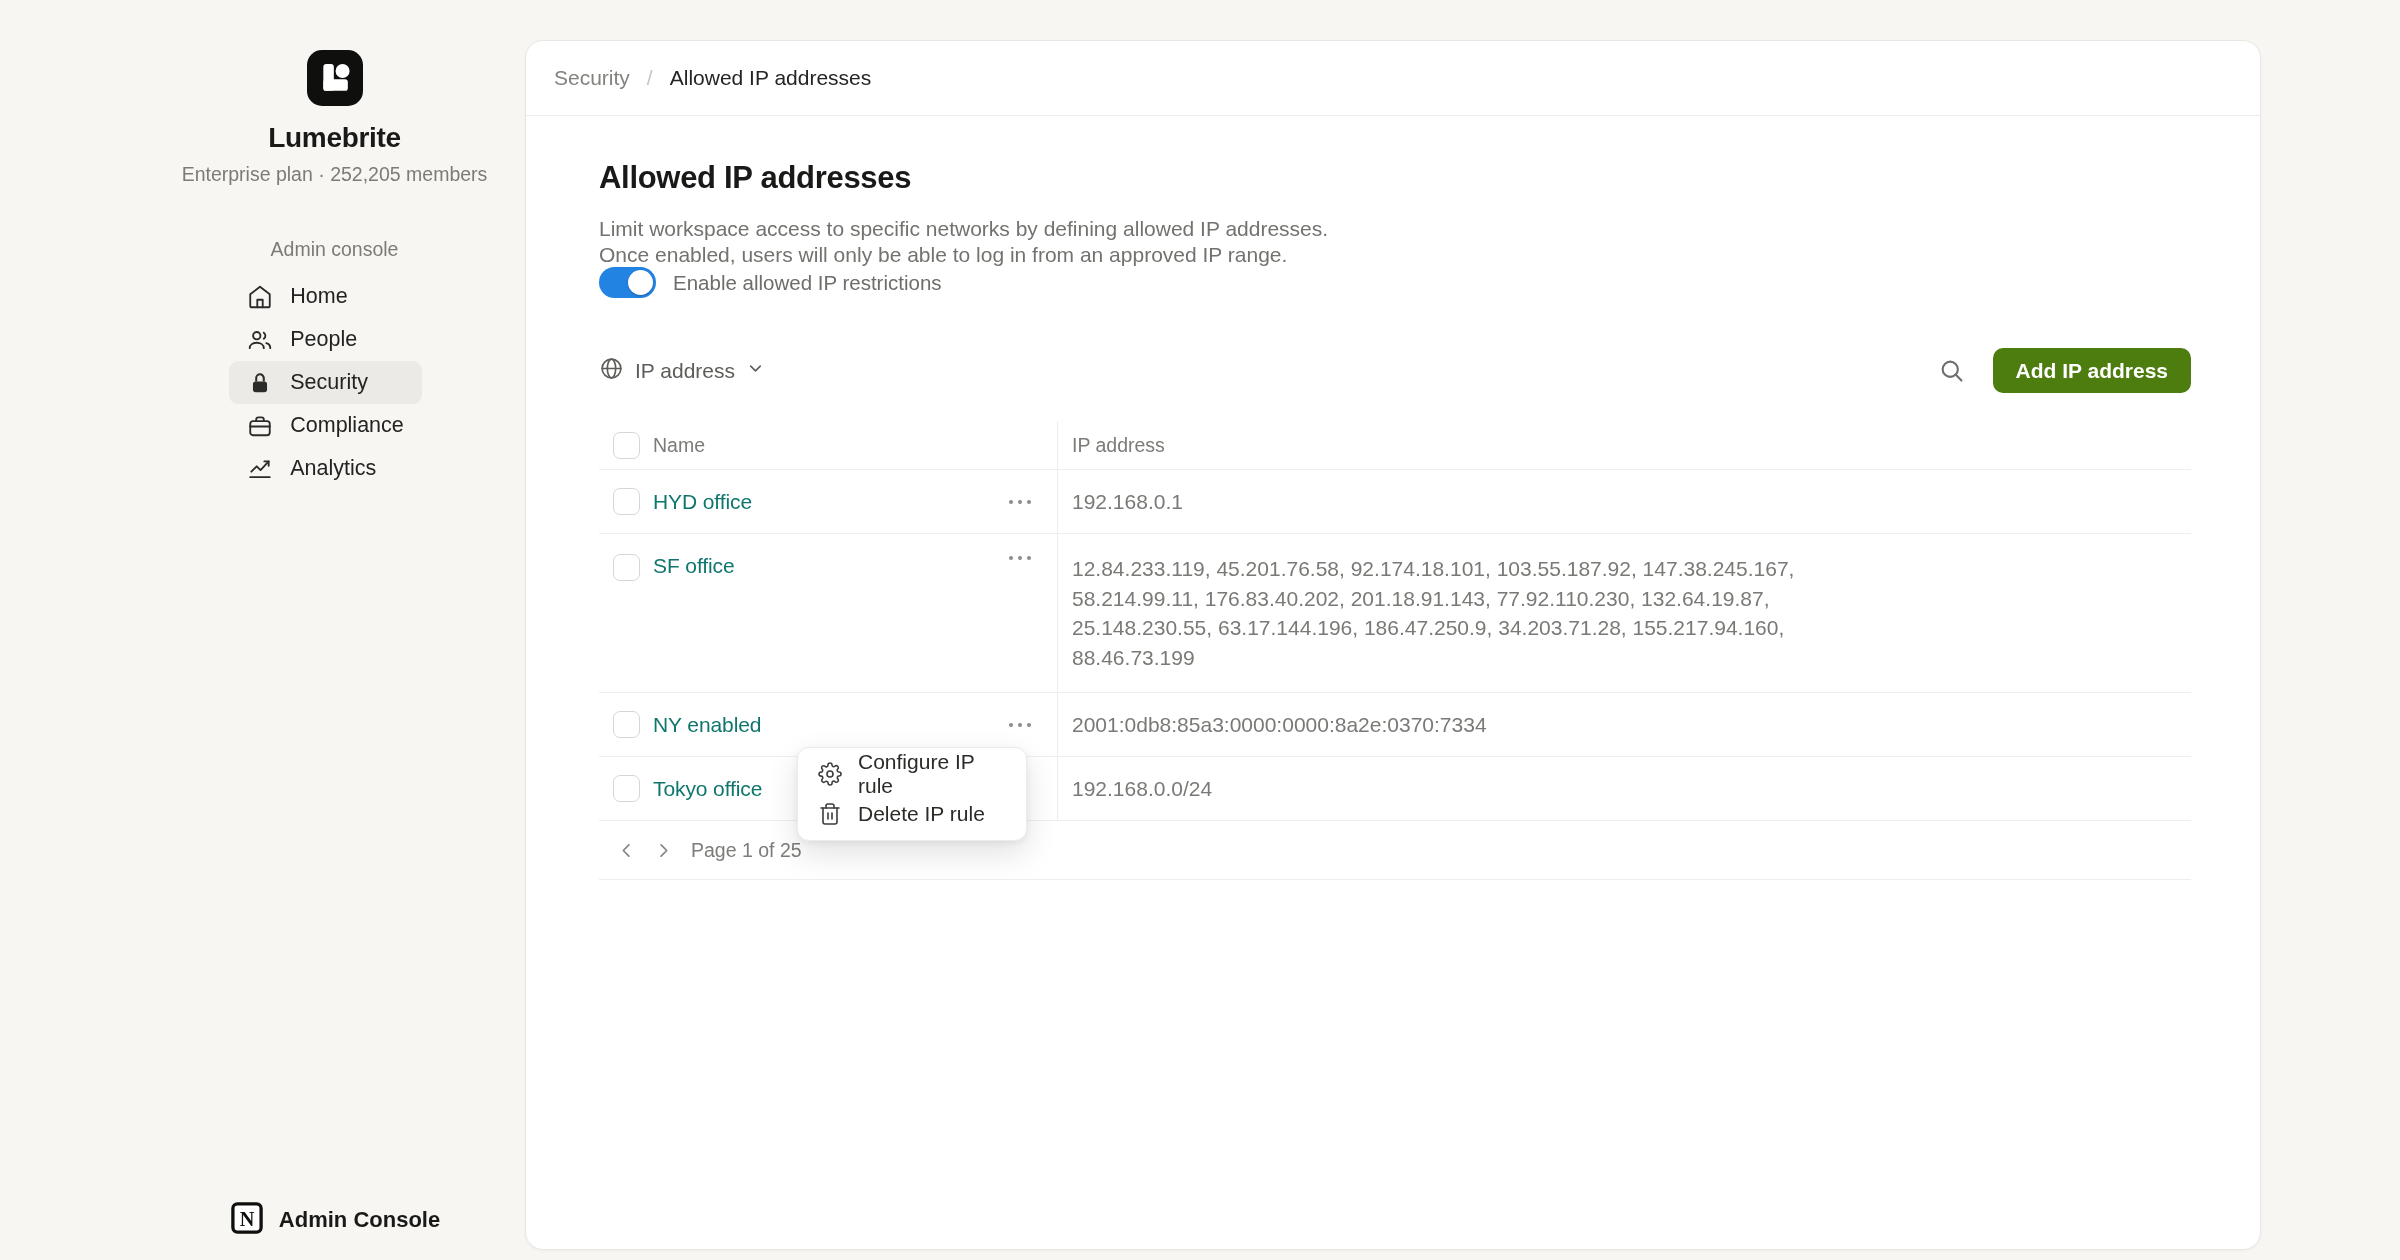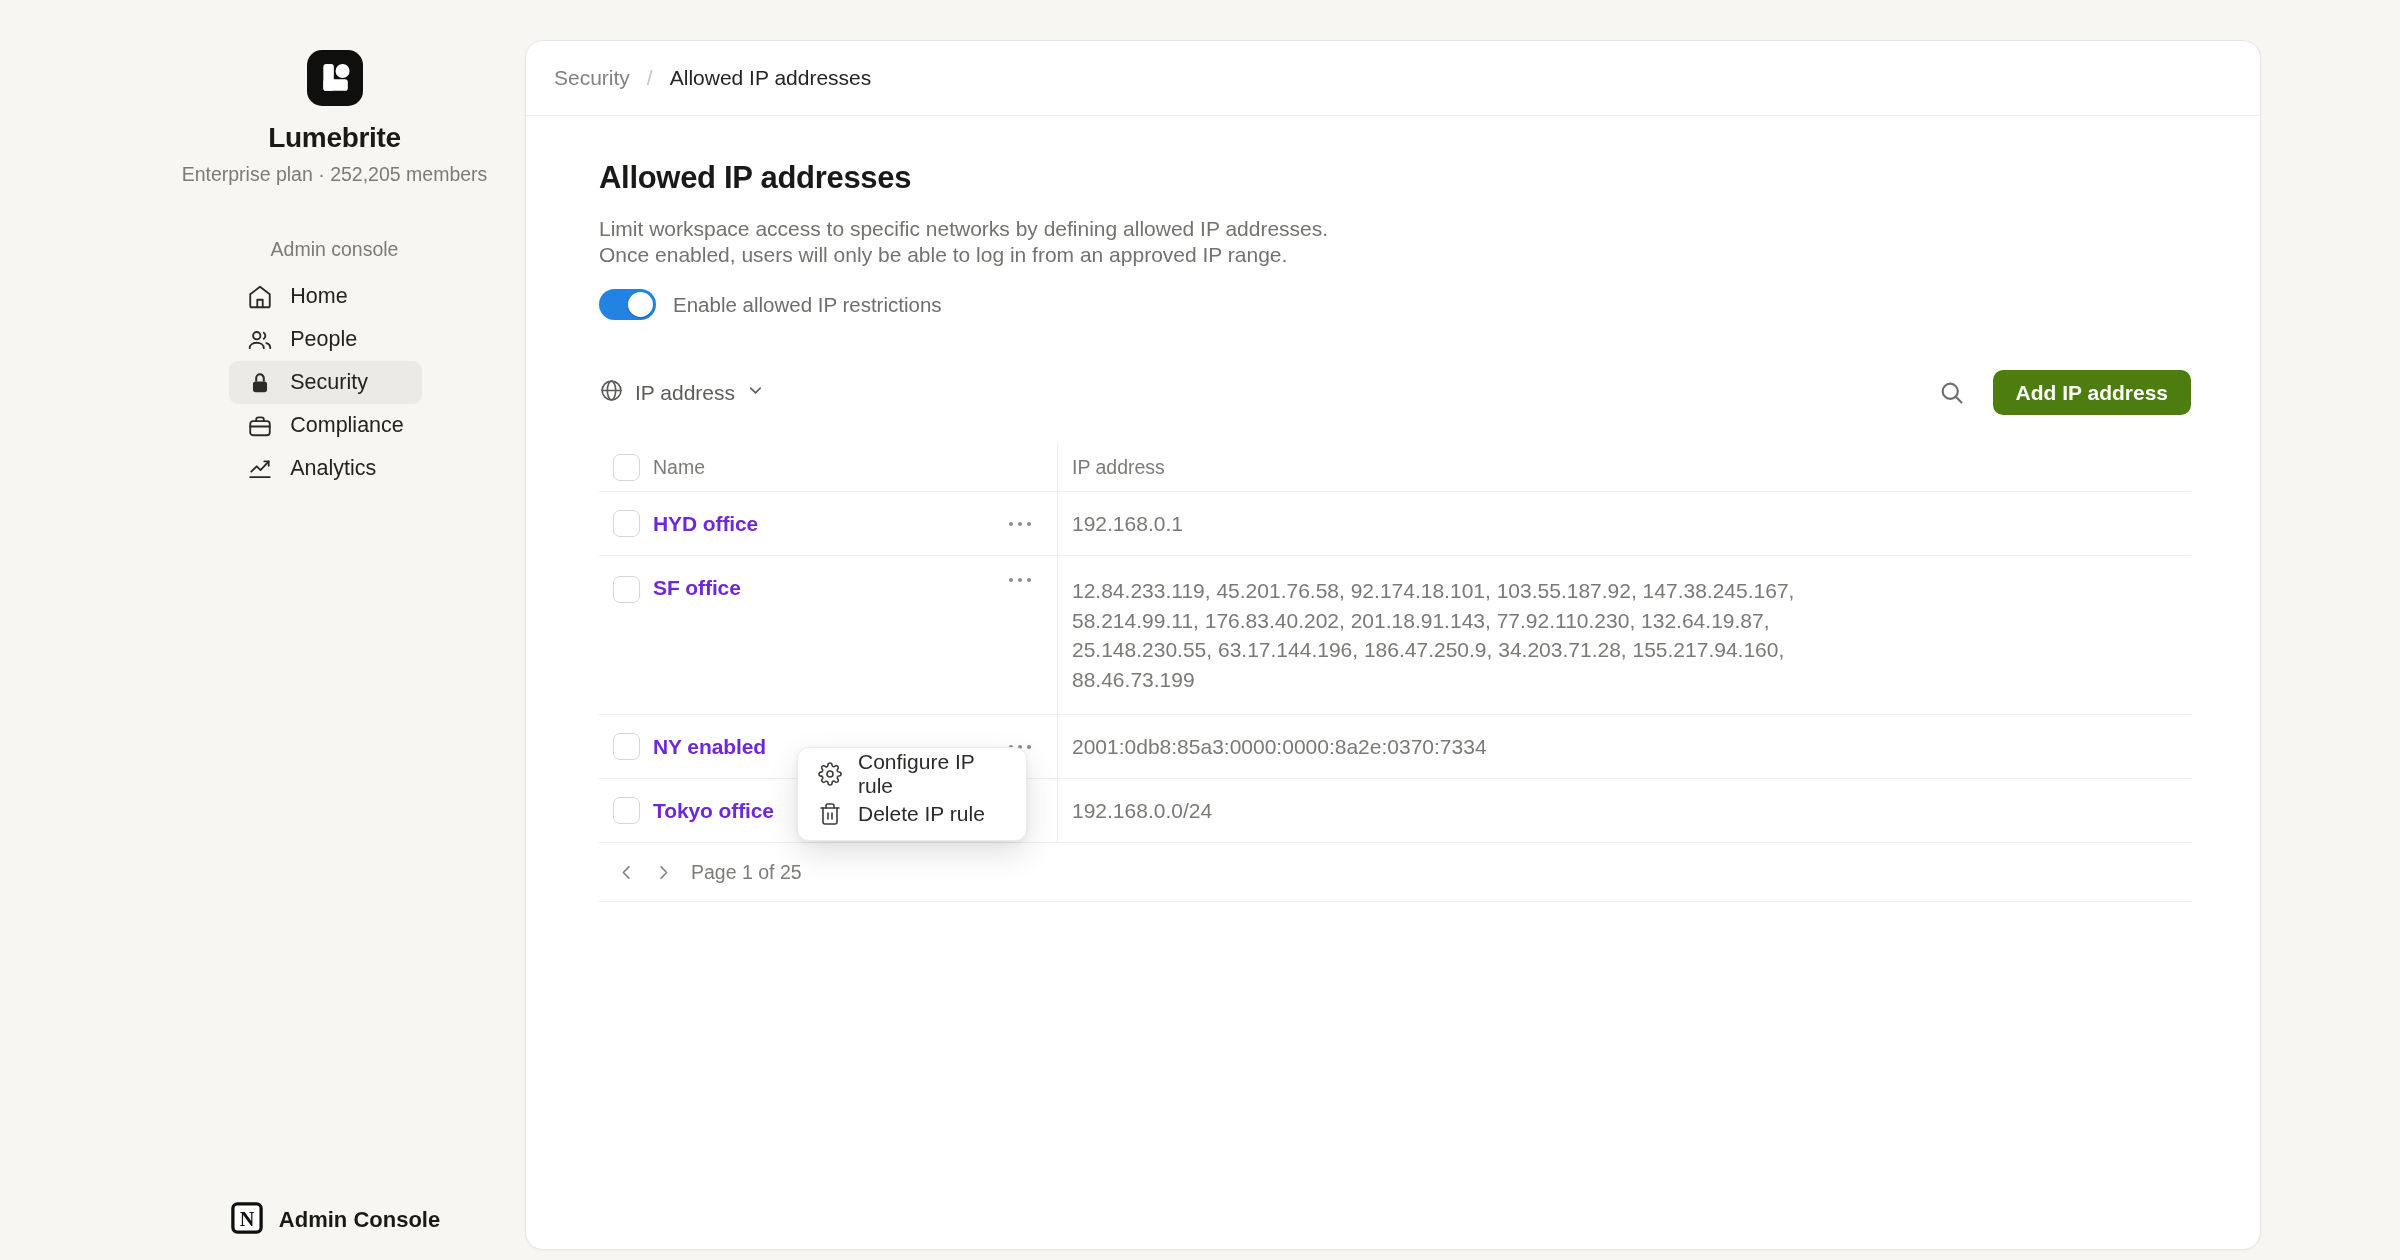--- a/index.html
+++ b/index.html
@@ -55,21 +55,21 @@
     font-size: 21px;
   }
   .crumb-parent { color: #83827e; cursor: pointer; }
   .crumb-sep { color: #c6c5c1; margin: 0 17px; }
   .crumb-current { color: #242422; font-weight: 500; }
 
   .content { padding: 0 69px 0 73px; }
   .page-title { font-size: 31px; font-weight: 700; color: #191918; margin-top: 44px; letter-spacing: -0.3px; }
   .page-desc { margin-top: 20px; font-size: 21px; line-height: 25.5px; color: #73726e; }
 
-  .toggle-row { margin-top: 22px; display: flex; align-items: center; gap: 17px; }
+  .toggle-row { display: flex; align-items: center; gap: 17px; }
   .toggle {
     width: 57px; height: 31px; border-radius: 16px;
     background: #2383e2; position: relative; cursor: pointer; flex-shrink: 0;
   }
   .toggle .knob {
     position: absolute; top: 3px; right: 3px; width: 25px; height: 25px;
     border-radius: 50%; background: #ffffff; box-shadow: 0 1px 2px rgba(0,0,0,0.25);
   }
   .toggle-label { font-size: 20.5px; color: #6e6d69; }
 
@@ -94,21 +94,21 @@
   .thead { height: 49px; }
   .thead .col-label { font-size: 19.5px; color: #7c7b77; }
   .checkbox {
     width: 27px; height: 27px; border: 1.5px solid #d8d6d1; border-radius: 7px;
     background: #fff; flex-shrink: 0; cursor: pointer;
   }
   .name-cell .checkbox { margin-right: 13px; }
   .row-single { height: 64px; }
   .row-tall .name-cell, .row-tall .ip-cell { align-items: flex-start; padding-top: 20px; }
   .row-tall .ip-cell { padding-bottom: 20px; }
-  .row-name { font-size: 21px; font-weight: 700; color: #6d28d9; letter-spacing: -0.1px; }
+  .row-name { font-size: 21px; font-weight: 400; color: #0f766e; letter-spacing: -0.1px; }
   .row-dots { margin-left: auto; margin-right: 24px; display: flex; color: #8c8b87; cursor: pointer; }
   .ip-text { font-size: 21px; color: #7a7975; line-height: 29.5px; max-width: 835px; }
 
   .pagination { height: 59px; display: flex; align-items: center; padding-left: 14px;
     border-bottom: 1px solid #efeeec; }
   .page-chev { display: flex; color: #85847f; cursor: pointer; padding: 4px; }
   .page-chev + .page-chev { margin-left: 10px; }
   .page-info { margin-left: 14px; font-size: 19.5px; color: #7d7c78; }
 
   

